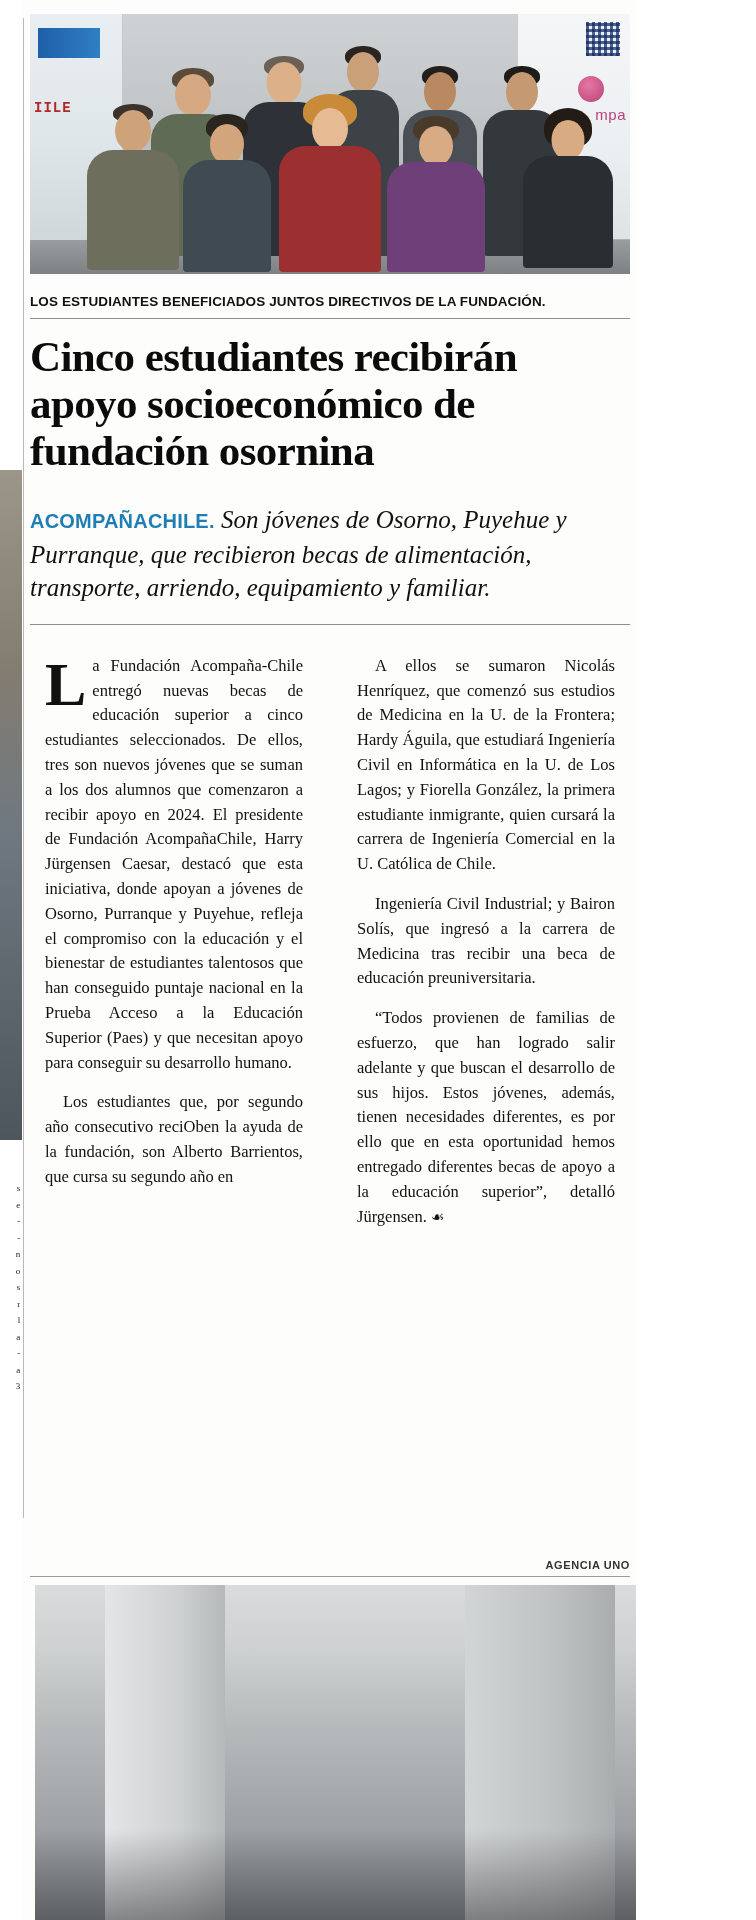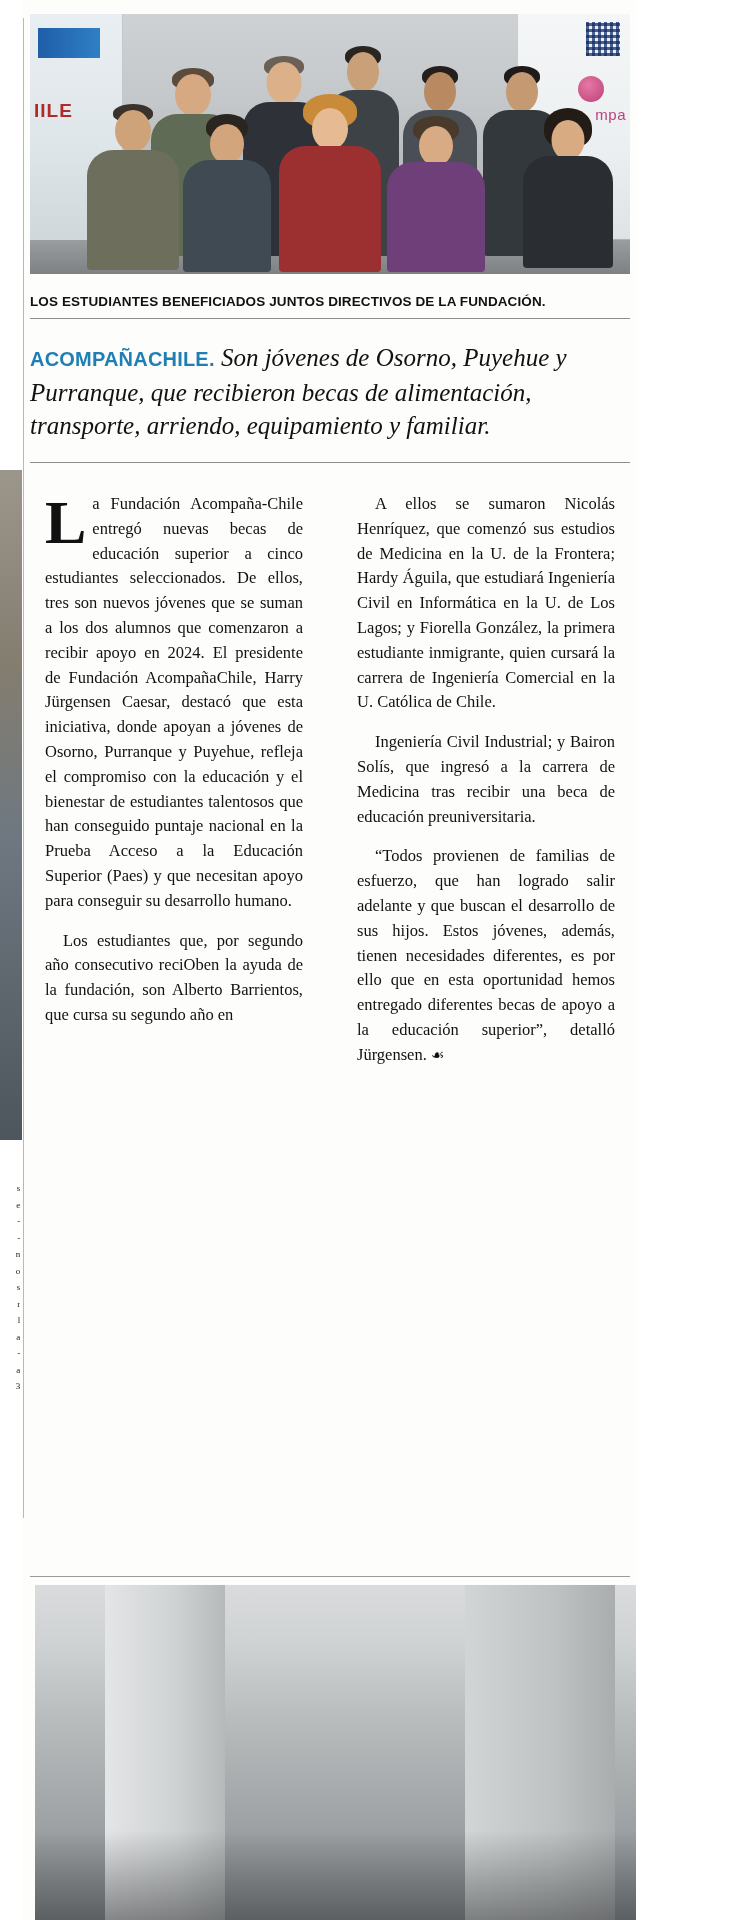--- a/index.html
+++ b/index.html
@@ -92,22 +92,22 @@
     position: absolute; left: 0; top: 0; width: 92px; height: 235px;
     background: linear-gradient(180deg,#e9eef2 0%, #dfe6ea 55%, #cfd6da 100%);
     border-right: 1px solid #c2c8cc;
   }
   .backdrop-left .bl-blue {
     position: absolute; left: 8px; top: 14px; width: 62px; height: 30px;
     background: linear-gradient(90deg,#1e5fa8,#2f7fc4);
   }
   .backdrop-left .bl-text {
     position: absolute; left: 4px; top: 86px;
-    font-family: Liberation Sans, sans-serif;
-    font-weight: bold; font-size: 19px; color: #b02a2a; letter-spacing: 1px;
+    font-family: Liberation Mono, monospace;
+    font-weight: bold; font-size: 14px; color: #b02a2a; letter-spacing: 1px;
   }
   .backdrop-right {
     position: absolute; right: 0; top: 0; width: 112px; height: 225px;
     background: linear-gradient(180deg,#f4f6f7 0%, #eceff1 60%, #dfe3e6 100%);
     border-left: 1px solid #c7cdd1;
   }
   .backdrop-right .qr {
     position: absolute; right: 10px; top: 8px; width: 34px; height: 34px;
     background:
       repeating-linear-gradient(90deg,#2a4a8a 0 3px,#f4f6f7 3px 6px),
@@ -372,40 +372,42 @@
           <div class="hair" style="top:-2px;width:48px;height:40px;background:#231c16;"></div>
           <div class="head" style="top:10px;width:33px;height:40px;background:#d9ab82;"></div>
           <div class="body" style="top:46px;width:90px;height:112px;background:#2a2e33;"></div>
         </div>
       </div>
     </div>
 
     <div class="caption">LOS ESTUDIANTES BENEFICIADOS JUNTOS DIRECTIVOS DE LA FUNDACIÓN.</div>
     <div class="cap-rule"></div>
 
+    <h1 class="headline">Cinco estudiantes recibirán apoyo socioeconómico de fundación osornina</h1>
 
     <div class="lead">
       <span class="kicker">ACOMPAÑACHILE.</span>
       <span>Son jóvenes de Osorno, Puyehue y Purranque, que recibieron becas de alimentación, transporte, arriendo, equipamiento y familiar.</span>
     </div>
 
     <div class="rule-body"></div>
 
     <div class="columns">
       <div class="col">
         <p class="first">La Fundación Acompaña-Chile entregó nuevas becas de educación superior a cinco estudiantes seleccionados. De ellos, tres son nuevos jóvenes que se suman a los dos alumnos que comenzaron a recibir apoyo en 2024. El presidente de Fundación AcompañaChile, Harry Jürgensen Caesar, destacó que esta iniciativa, donde apoyan a jóvenes de Osorno, Purranque y Puyehue, refleja el compromiso con la educación y el bienestar de estudiantes talentosos que han conseguido puntaje nacional en la Prueba Acceso a la Educación Superior (Paes) y que necesitan apoyo para conseguir su desarrollo humano.</p>
         <p>Los estudiantes que, por segundo año consecutivo reciOben la ayuda de la fundación, son Alberto Barrientos, que cursa su segundo año en</p>
       </div>
       <div class="col">
         <p>A ellos se sumaron Nicolás Henríquez, que comenzó sus estudios de Medicina en la U. de la Frontera; Hardy Águila, que estudiará Ingeniería Civil en Informática en la U. de Los Lagos; y Fiorella González, la primera estudiante inmigrante, quien cursará la carrera de Ingeniería Comercial en la U. Católica de Chile.</p>
         <p>Ingeniería Civil Industrial; y Bairon Solís, que ingresó a la carrera de Medicina tras recibir una beca de educación preuniversitaria.</p>
         <p><span>“Todos provienen de familias de esfuerzo, que han logrado salir adelante y que buscan el desarrollo de sus hijos. Estos jóvenes, además, tienen necesidades diferentes, es por ello que en esta oportunidad hemos entregado diferentes becas de apoyo a la educación superior”, detalló Jürgensen.</span> <span class="endmark">☙</span></p>
       </div>
     </div>
 
+    <div class="agency">AGENCIA UNO</div>
     <div class="bottom-rule"></div>
   </div>
 
   <div class="bottom-photo">
     <div class="bp-pillar"></div>
     <div class="bp-pillar2"></div>
     <div class="bp-dark"></div>
   </div>
 
   <div class="right-edge"></div>

